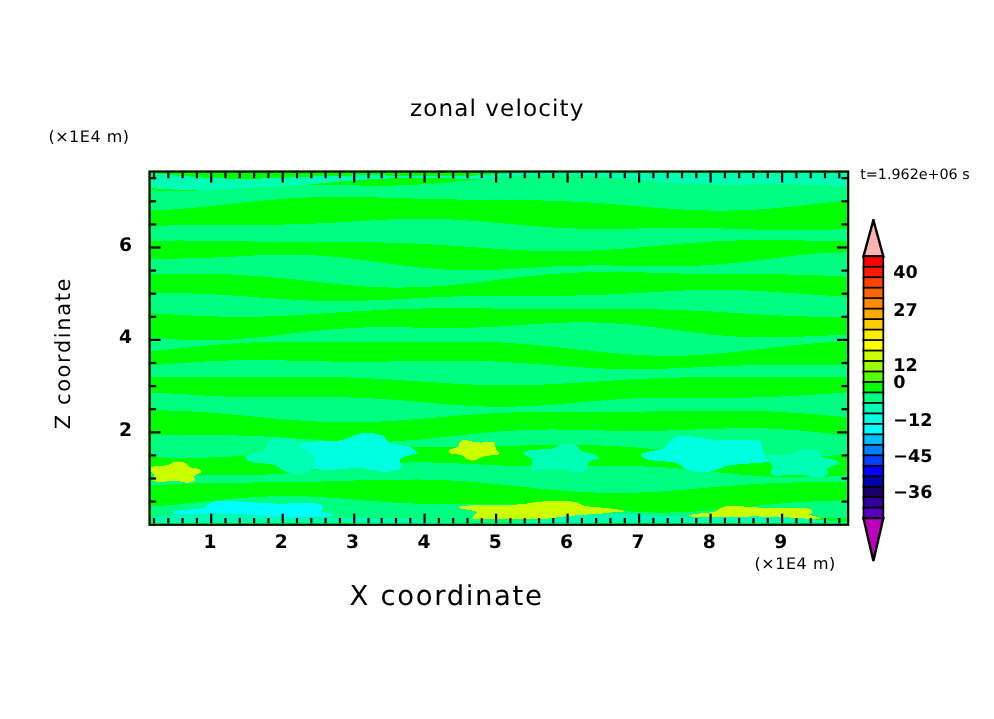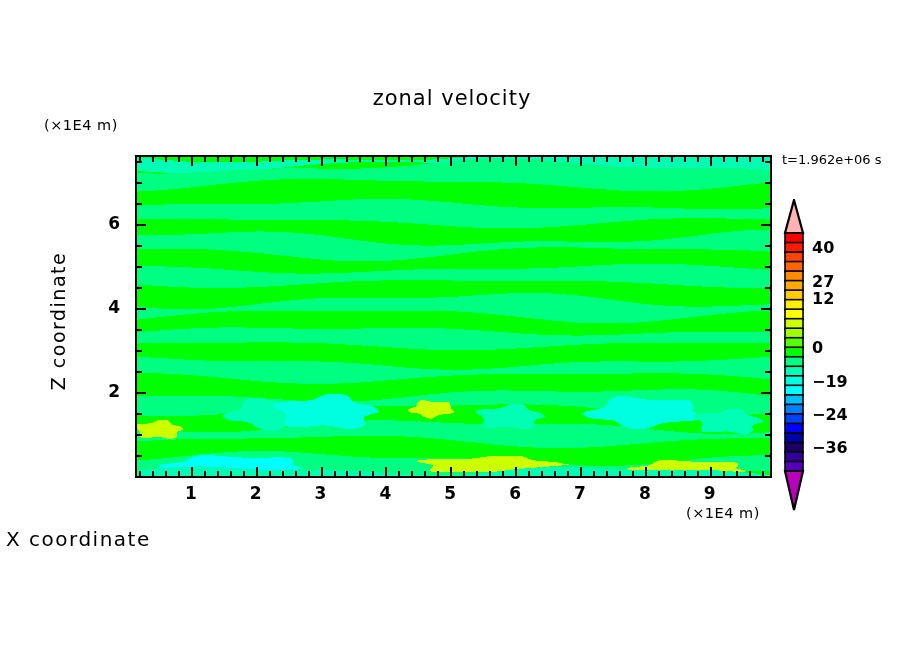--- a/index.html
+++ b/index.html
@@ -14,22 +14,22 @@
     left:0;top:86px;width:904px;text-align:center;
     font-size:21px;letter-spacing:1px;
   }
 
   
   #y-unit-label{left:44px;top:117px;font-size:14.5px;letter-spacing:.5px;}
   #x-unit-label{left:686px;top:505px;font-size:14.5px;letter-spacing:.5px;}
 
   
   #x-axis-title{
-    left:6px;top:527px;width:780px;text-align:left;
-    font-size:20px;letter-spacing:1.5px;
+    left:16px;top:527px;width:780px;text-align:center;
+    font-size:25px;letter-spacing:1.5px;
   }
   #y-axis-title{
     left:-27px;top:310px;width:170px;text-align:center;
     font-size:19px;letter-spacing:1.5px;
     transform:rotate(-90deg);transform-origin:center center;
   }
 
   
   #plot-frame{
     left:135px;top:155px;width:637px;height:323px;
@@ -291,18 +291,18 @@
       <rect x="2" y="233.92" width="18" height="10.12" fill="#0000aa" stroke="#000" stroke-width="1.6"></rect>
       <rect x="2" y="243.44" width="18" height="10.12" fill="#1a0066" stroke="#000" stroke-width="1.6"></rect>
       <rect x="2" y="252.95999999999998" width="18" height="10.12" fill="#330099" stroke="#000" stroke-width="1.6"></rect>
       <rect x="2" y="262.48" width="18" height="10.12" fill="#5500bb" stroke="#000" stroke-width="1.6"></rect>
       <path d="M2 272 L20 272 L11 311 Z" fill="#bb00bb" stroke="#000" stroke-width="2.2" stroke-linejoin="miter"></path>
     </svg>
 </div>
 <div id="cbarlabel-layer">
     <div class="cbarlabel abs" style="top: 248.232px;">40</div>
     <div class="cbarlabel abs" style="top: 281.552px;">27</div>
-    <div class="cbarlabel abs" style="top: 299px;">12</div>
+    <div class="cbarlabel abs" style="top: 332px;">12</div>
     <div class="cbarlabel abs" style="top: 348.192px;">0</div>
-    <div class="cbarlabel abs" style="top: 381.512px;">−19</div>
-    <div class="cbarlabel abs" style="top: 414.832px;">−24</div>
+    <div class="cbarlabel abs" style="top: 381.512px;">−12</div>
+    <div class="cbarlabel abs" style="top: 414.832px;">−45</div>
     <div class="cbarlabel abs" style="top: 448.152px;">−36</div>
   </div>
 
 </body></html>

